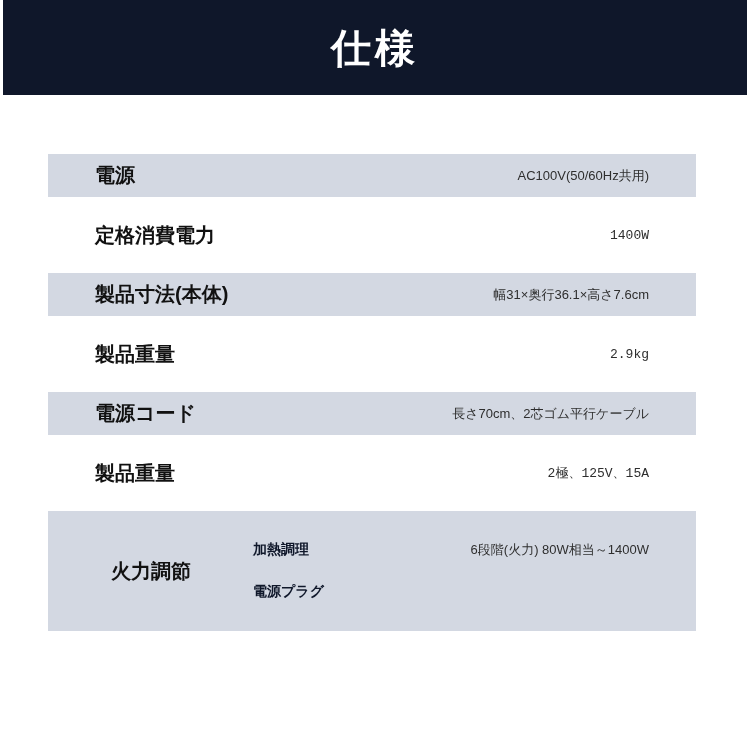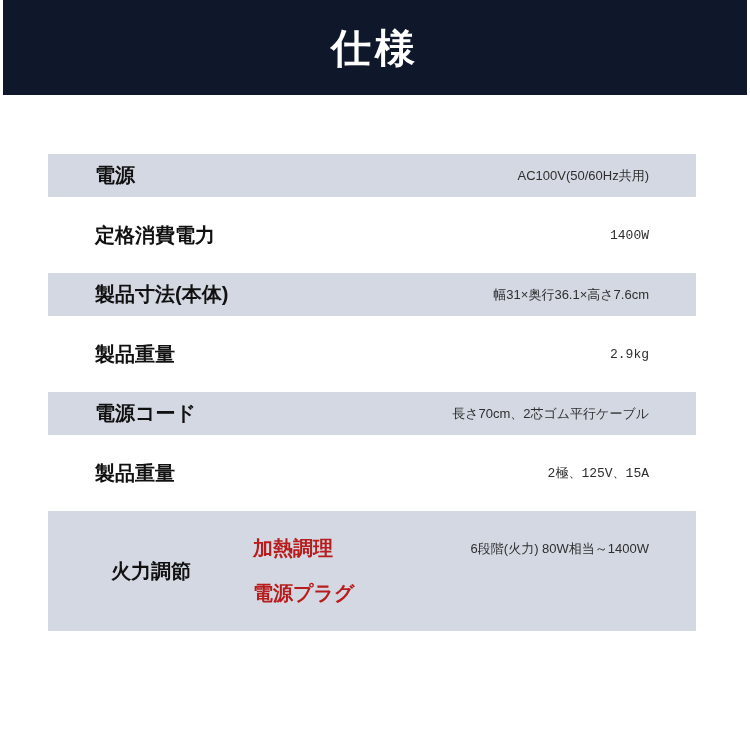--- a/index.html
+++ b/index.html
@@ -75,23 +75,23 @@
     height: 100%;
     padding: 6px 0;
     box-sizing: border-box;
   }
   .sub-row {
     display: flex;
     align-items: center;
     justify-content: space-between;
   }
   .sub-label {
-    font-size: 20px;
+    font-size: 14px;
     font-weight: 700;
-    color: #b91c1c;
+    color: #0f172a;
     white-space: nowrap;
   }
 </style>
 </head>
 <body>
 
 <div class="page">
 
   <header class="header">
     <h1 class="page-title">仕様</h1>

